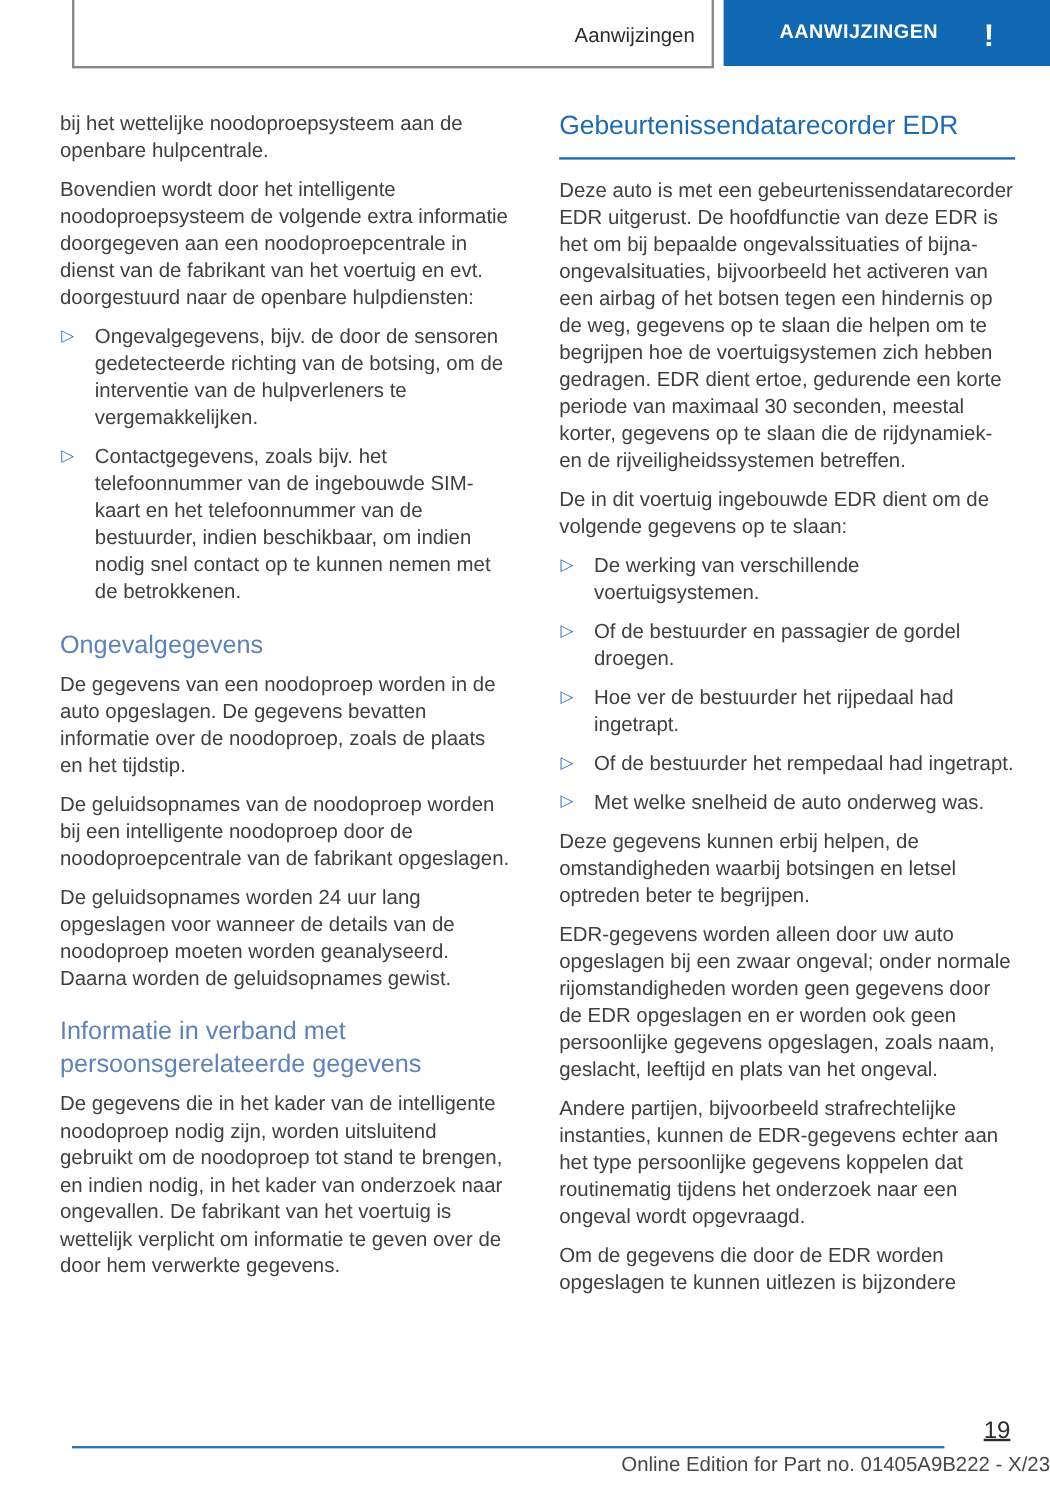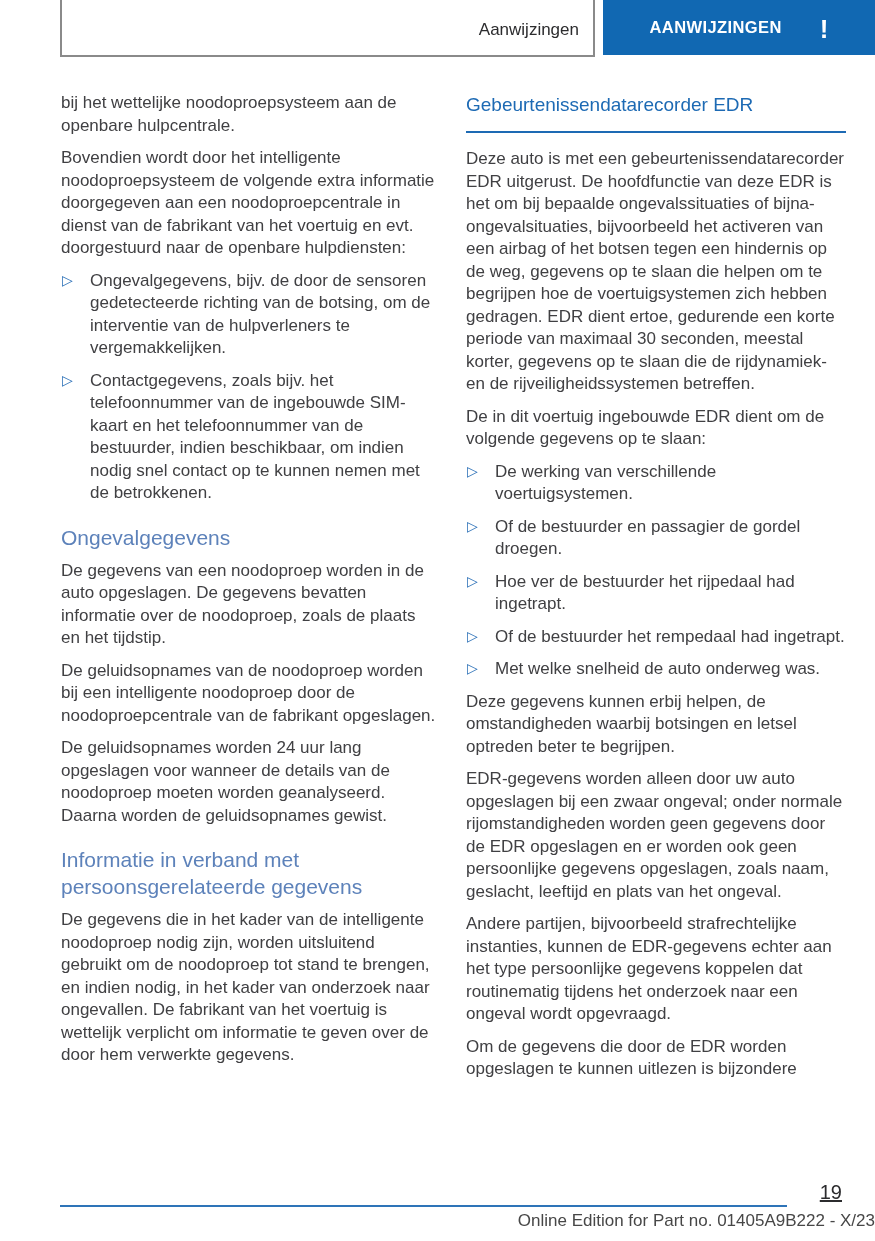--- a/index.html
+++ b/index.html
@@ -25,21 +25,21 @@
 
   .header-tab {
     position:absolute; left:603px; top:0; width:272px; height:55px;
     display:flex; align-items:center; justify-content:center; gap:38px;
   }
   .tab-label { color:#ffffff; font-weight:bold; font-size:16.5px; letter-spacing:0.4px; }
   .tab-excl  { color:#ffffff; font-weight:bold; font-size:26px; line-height:1; padding-top:2px; }
 
   
   .col { position:absolute; }
-  .col-left  { left:61px;  top:92px; width:377px; }
+  .col-left  { left:50px;  top:92px; width:377px; }
   .col-right { left:466px; top:88px; width:380px; }
 
   .body-p { font-size:17px; line-height:22.5px; margin-bottom:10px; }
 
   ul.tri-list { list-style:none; margin:1px 0 2px 0; }
   ul.tri-list li {
     position:relative; padding-left:29px; margin-bottom:10px;
     font-size:17px; line-height:22.5px;
   }
   .tri-marker {
@@ -47,21 +47,21 @@
     font-family:"DejaVu Sans",sans-serif;
     font-size:14px; line-height:1.2; color:#2e72b8;
   }
 
   h2.section-heading {
     color:#5d82ba; font-size:21px; font-weight:normal;
     line-height:27px; margin:19px 0 9px 0;
   }
 
   h1.chapter-title {
-    color:#1d6ab4; font-size:19px; font-weight:normal;
+    color:#1d6ab4; font-size:22px; font-weight:normal;
     line-height:34px; overflow-wrap:anywhere; margin:0 0 9px 0;
   }
   .chapter-rule { height:2px; background:#1d6ab4; margin:0 0 15px 0; }
 
   
   .page-number {
     position:absolute; right:33px; top:1181px;
     font-size:20px; color:#2c2c2e;text-decoration:underline;
   }
   .footer-rule {

